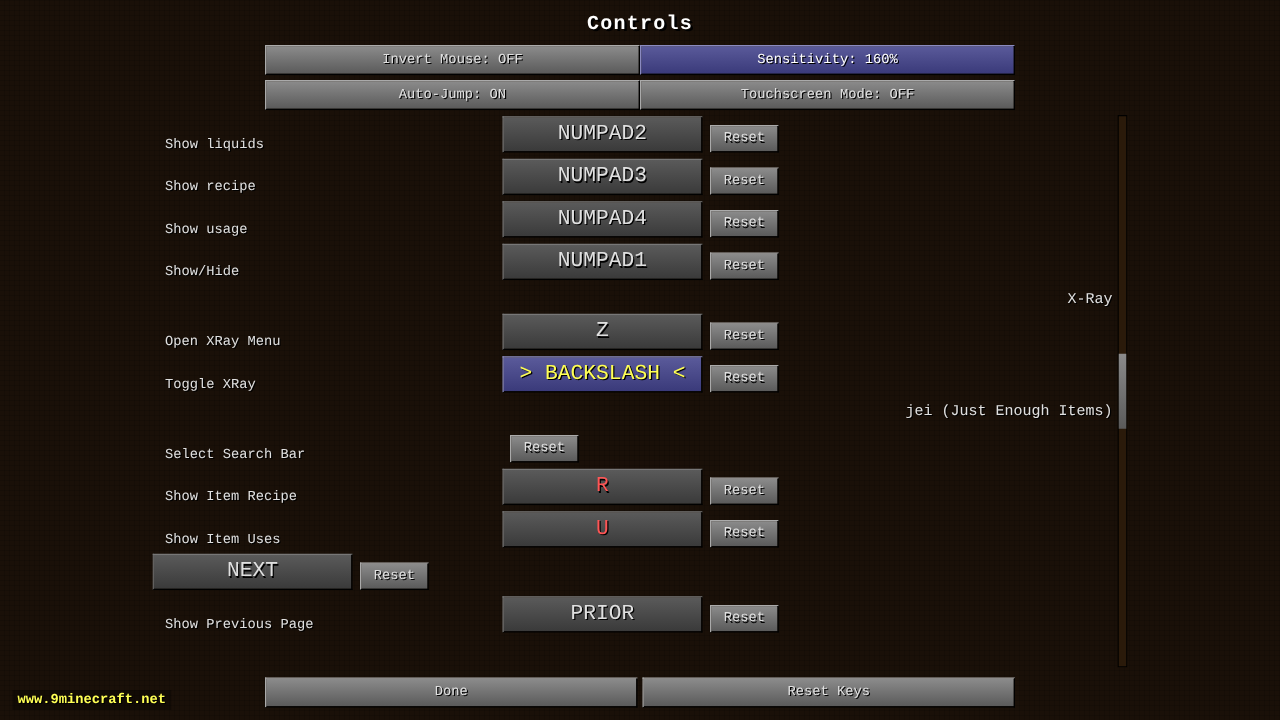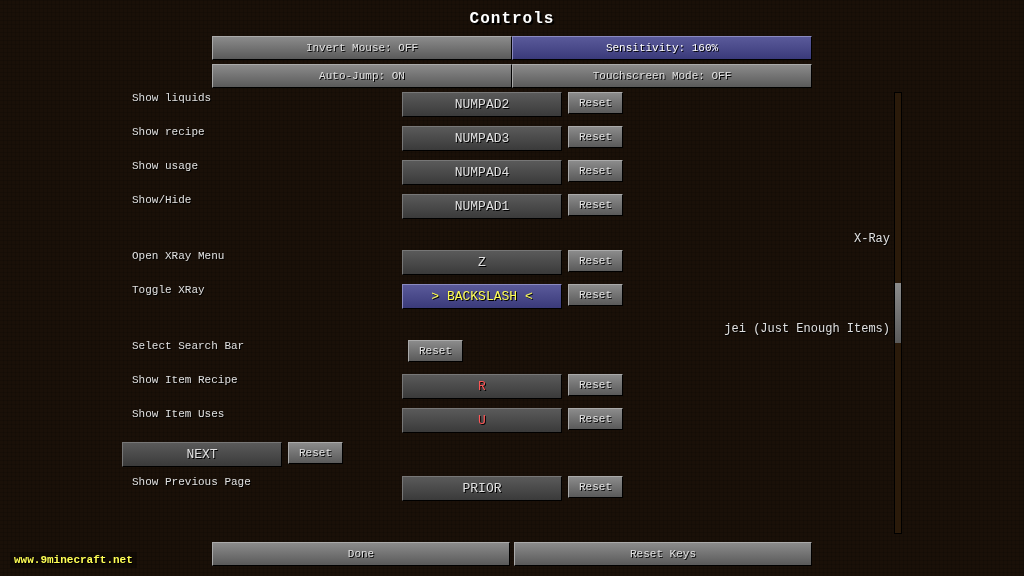--- a/index.html
+++ b/index.html
@@ -89,42 +89,42 @@
     .section-header {
       color: #e0e0e0;
       font-size: 12px;
       text-align: right;
       margin: 8px 0 4px 0;
       text-shadow: 1px 1px 0px #000;
     }
 
     .keybind-row {
       display: flex;
-      align-items: flex-start;
+      align-items: flex-end;
       margin-bottom: 4px;
       height: 30px;
     }
 
     .keybind-label {
       color: #e0e0e0;
       font-size: 11px;
       width: 280px;
       text-shadow: 1px 1px 0px #000;
       padding-left: 10px;
     }
 
     .keybind-btn {
       background: linear-gradient(to bottom, #5a5a5a, #3a3a3a);
       border: 1px solid #000;
       border-top-color: #777;
       border-left-color: #777;
       color: #e0e0e0;
       font-family: 'Courier New', monospace;
-      font-size: 13px;
-      padding: 4px 22px;
+      font-size: 17px;
+      padding: 4px 12px;
       cursor: pointer;
       text-shadow: 1px 1px 0px #000;
       width: 160px;
       text-align: center;
     }
 
     .keybind-btn.active {
       background: linear-gradient(to bottom, #5a5a9a, #3a3a7a);
       border-top-color: #8a8ac0;
       border-left-color: #8a8ac0;

